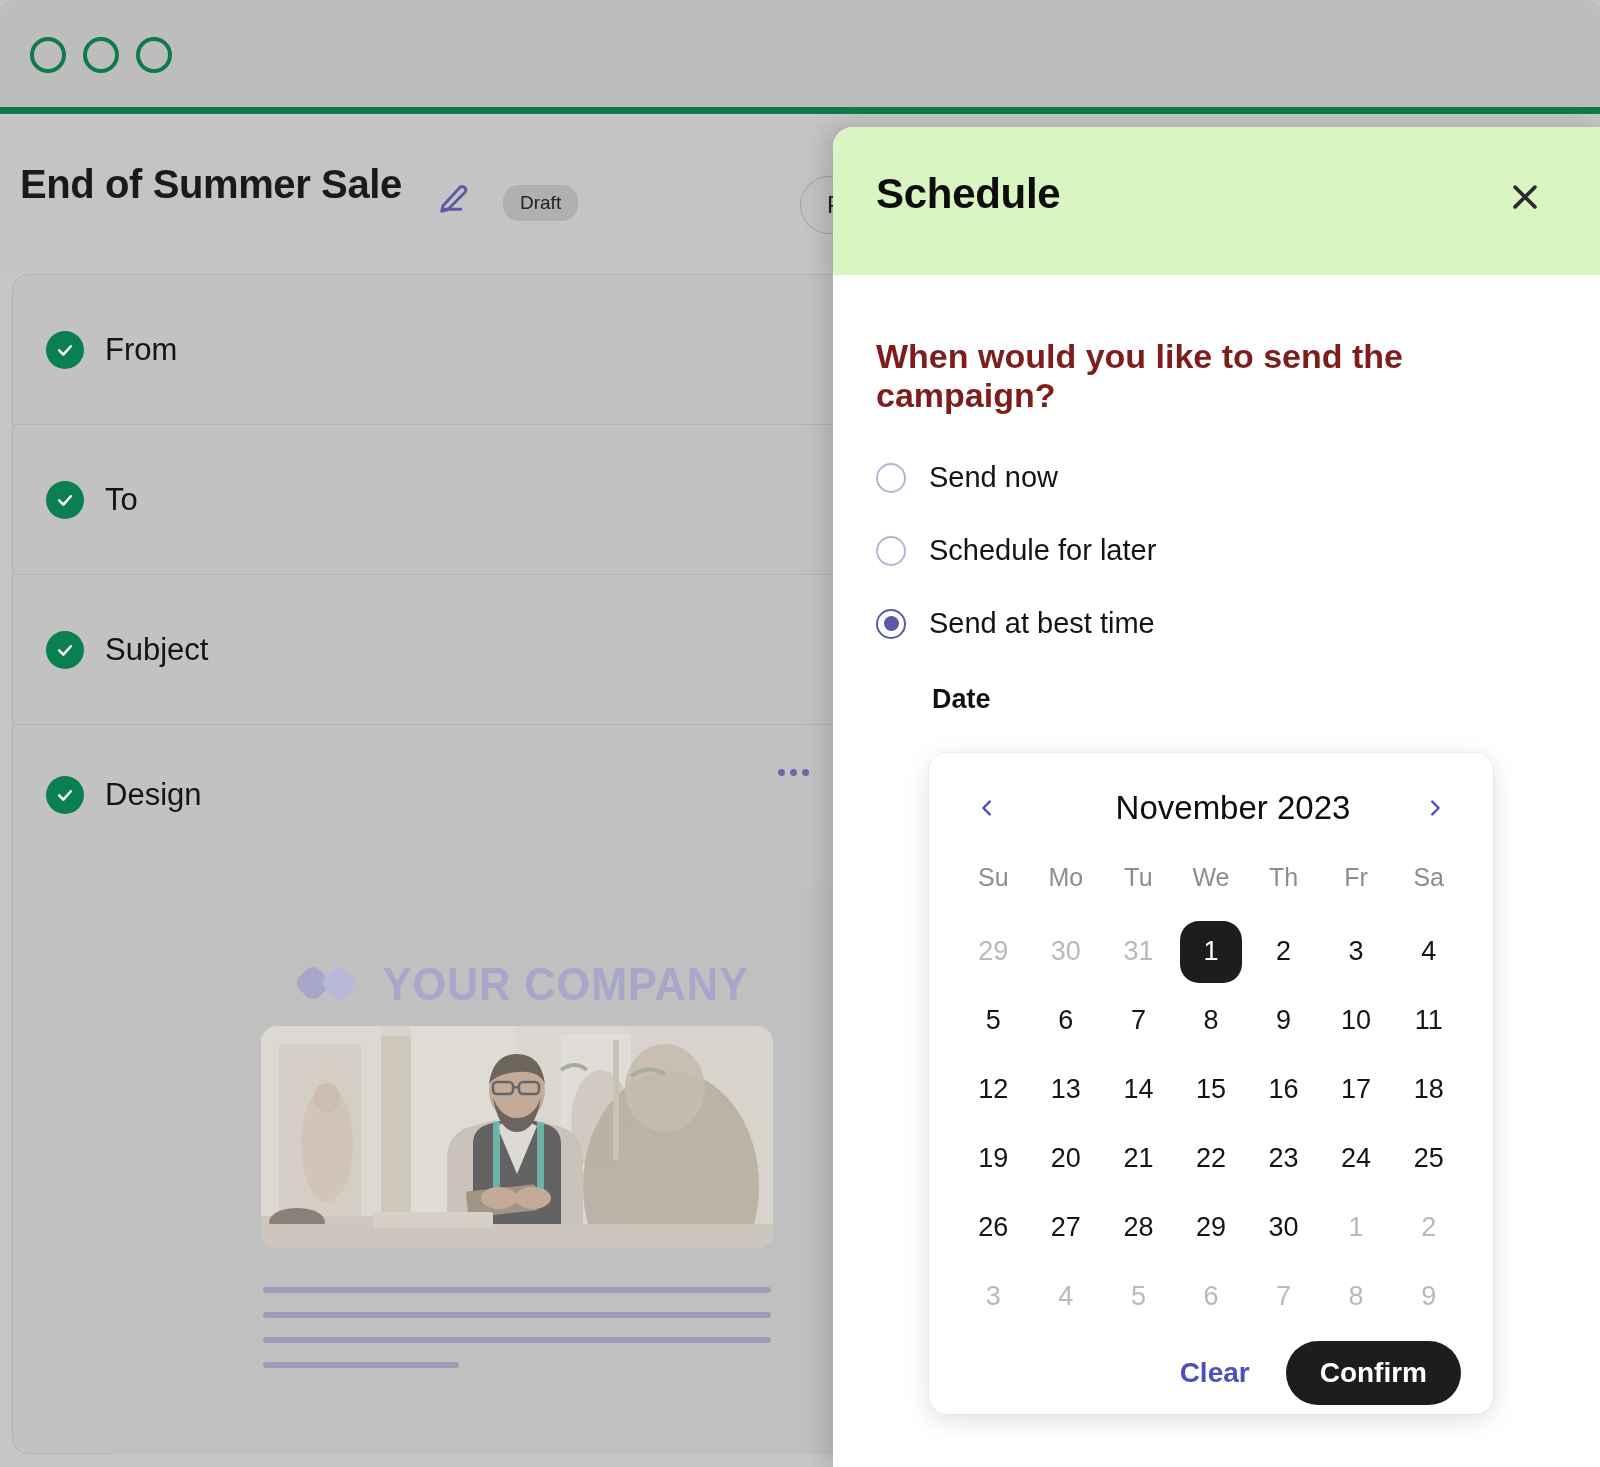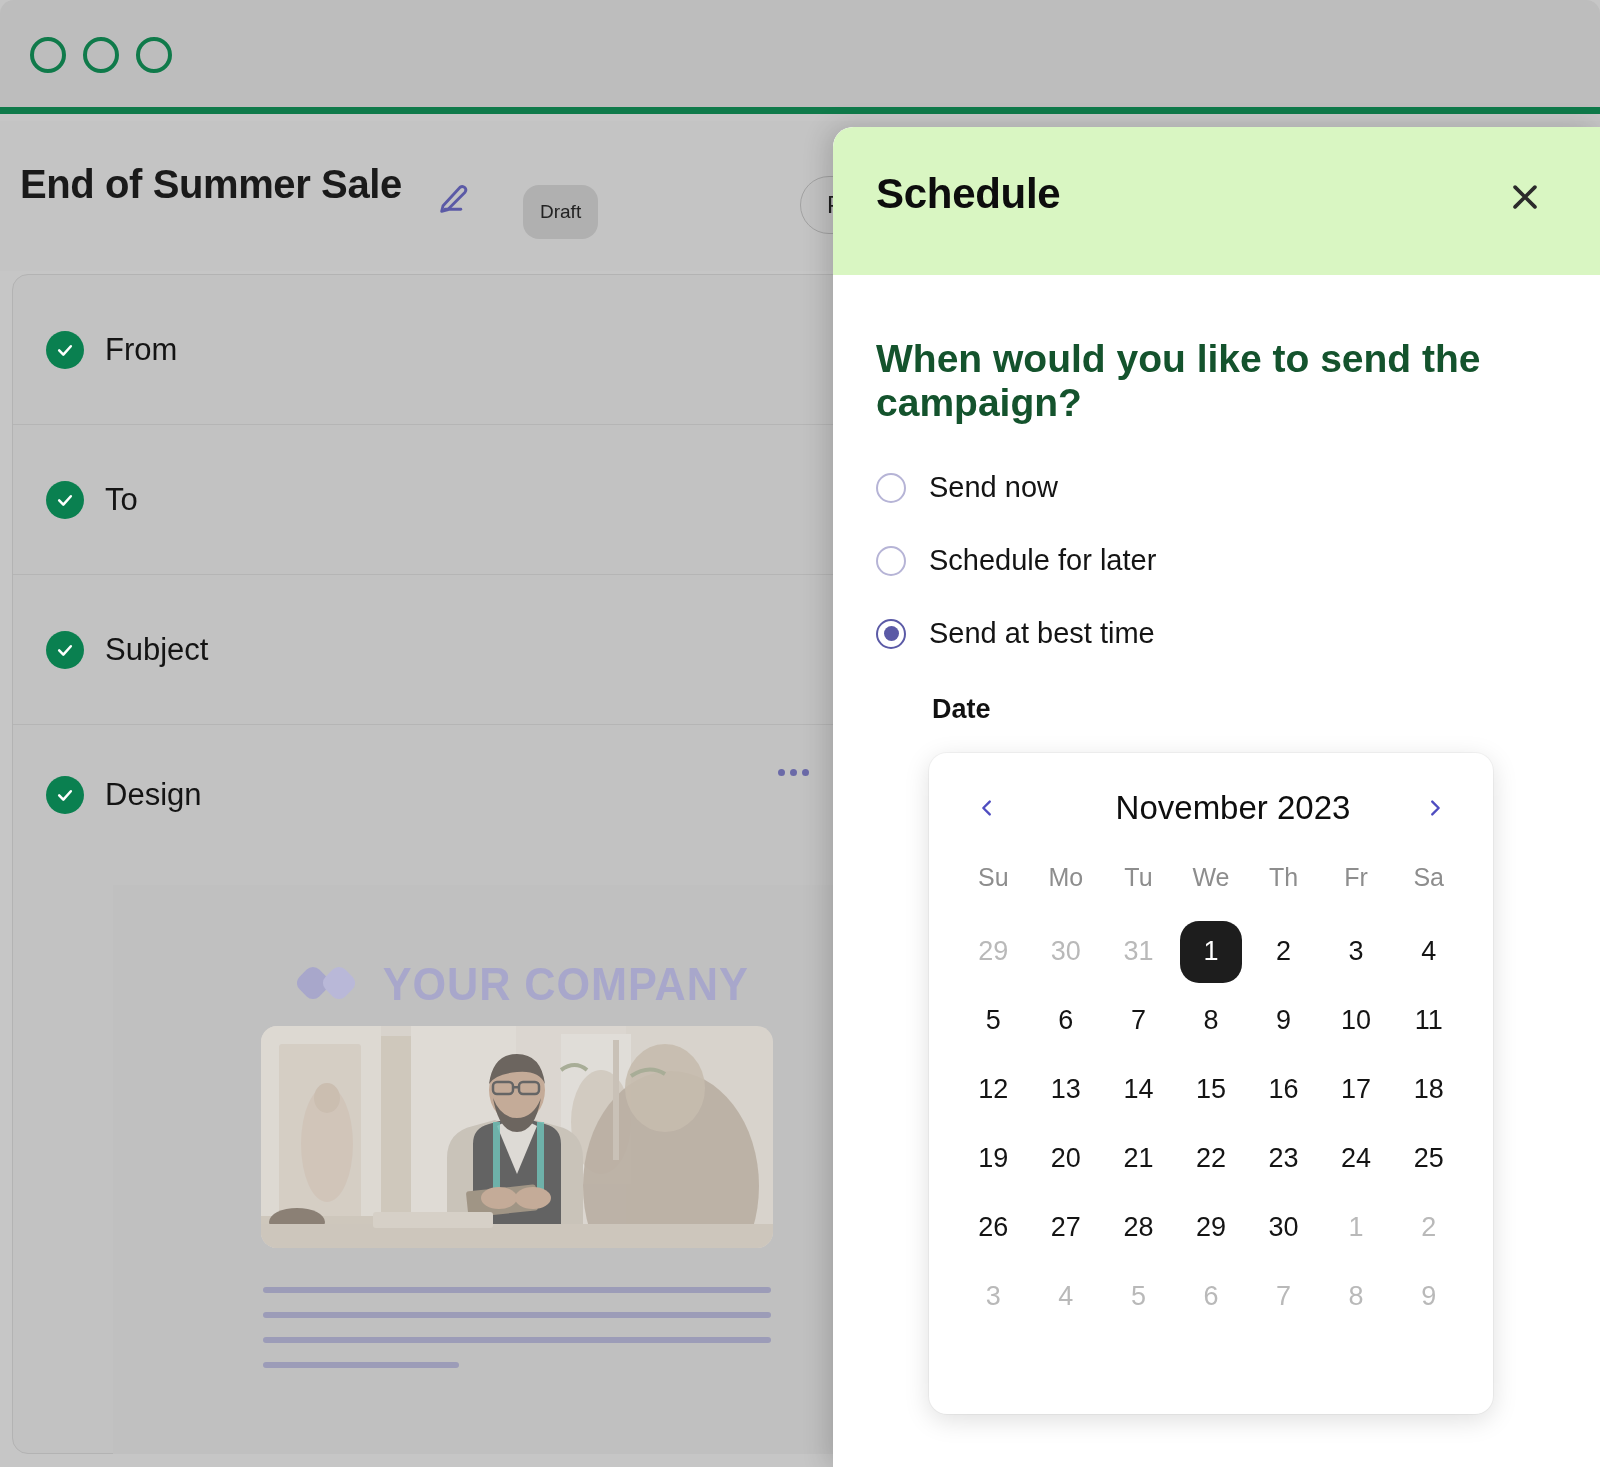--- a/index.html
+++ b/index.html
@@ -35,23 +35,23 @@
   }
   .campaign-title {
     position: absolute; left: 20px; top: 41px;
     font-size: 40px; font-weight: 700; color: #1a1a1a; letter-spacing: -0.4px;
   }
   .edit-pencil {
     position: absolute; left: 436px; top: 183px;
     width: 34px; height: 34px;
   }
   .badge-draft {
-    position: absolute; left: 523px; top: 185px;
+    position: absolute; left: 503px; top: 185px;
     background: #b0b0b0; border-radius: 16px;
-    padding: 16px 17px; font-size: 19px; color: #232323; font-weight: 500;
+    padding: 7px 17px; font-size: 19px; color: #232323; font-weight: 500;
   }
   .preview-btn {
     position: absolute; left: 800px; top: 176px;
     height: 58px; min-width: 120px;
     border: 1.5px solid #a2a2a2; border-radius: 29px;
     background: #c2c2c2;
     display: flex; align-items: center; padding: 0 26px;
     font-size: 24px; color: #1f1f1f; font-weight: 500;
     overflow: hidden; white-space: nowrap;
   }
@@ -135,21 +135,21 @@
     font-size: 42px; font-weight: 700; color: #0d0d0d; letter-spacing: -0.3px;
   }
   .close-btn {
     position: absolute; right: 53px; top: 48px;
     width: 44px; height: 44px; background: none; border: none; cursor: pointer;
     display: flex; align-items: center; justify-content: center;
   }
 
   .modal-body { position: relative; padding: 0 43px; }
   .question {
-    margin-top: 62px; font-size: 39px; font-weight: 700; color: #14532d;
+    margin-top: 62px; font-size: 34px; font-weight: 700; color: #7f1d1d;
   }
   .radio-list { margin-top: 26px; }
   .radio-row {
     display: flex; align-items: center; gap: 23px;
     height: 73px; cursor: pointer;
   }
   .radio {
     width: 30px; height: 30px; border-radius: 50%;
     border: 2px solid #b6b4d6; background: #fff;
     flex: none; display: flex; align-items: center; justify-content: center;
@@ -547,15 +547,19 @@
           <span class="pill">7</span>
         </div>
         <div class="cal-day muted">
           <span class="pill">8</span>
         </div>
         <div class="cal-day muted">
           <span class="pill">9</span>
         </div>
       </div>
 
+    <div class="cal-actions">
+      <button class="btn-clear">Clear</button>
+      <button class="btn-confirm">Confirm</button>
+    </div>
   </div>
 
 </div>
 
 </body></html>

